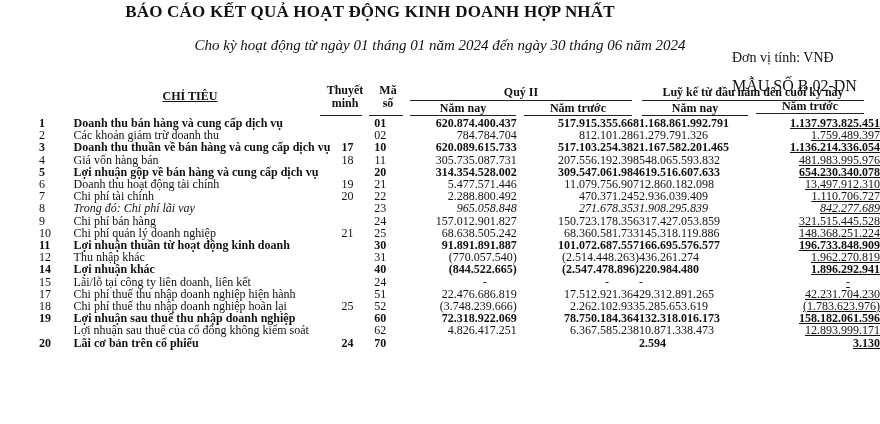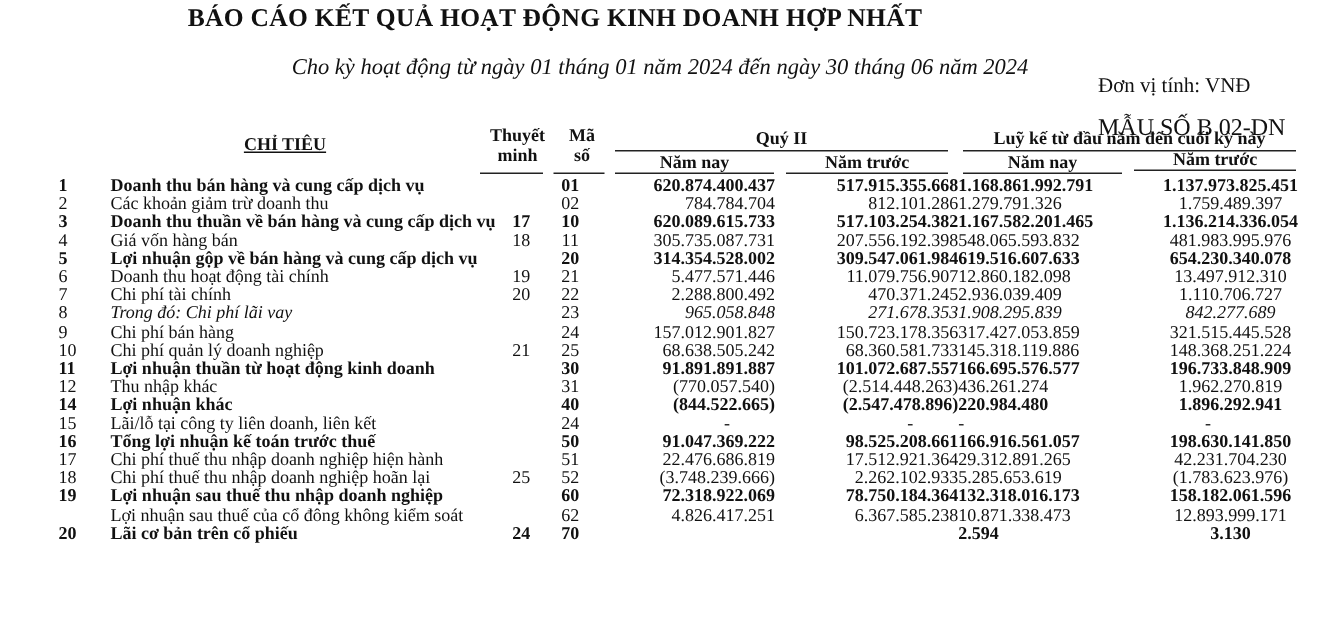--- a/index.html
+++ b/index.html
@@ -14,21 +14,21 @@
 
   table.rows { position: absolute; left: 0; top: 117px; border-collapse: collapse; }
   table.rows td { padding: 0; height: 12.2px; line-height: 12.2px; font-size: 12px; white-space: nowrap; }
   td.no { width: 40px; padding-left: 39px !important; text-align: left; }
   td.name { width: 255px; padding-left: 8px !important; }
   td.note { width: 55px; text-align: center; }
   td.code { width: 48px; text-align: center; }
   td.v1 { width: 128px; text-align: right; }
   td.v2 { width: 130px; text-align: right; }
   td.v3 { width: 121px; }
-  td.v4 { width: 116px; text-align: center; }
+  td.v4 { width: 116px; text-align: right; text-decoration: underline; }
   tr.b td { font-weight: bold; }
   tr.i td.name, tr.i td.v1, tr.i td.v2, tr.i td.v3, tr.i td.v4 { font-style: italic; }
   td.dash { padding-right: 30px !important; }
 </style>
 </head>
 <body>
 
 <div class="title">BÁO CÁO KẾT QUẢ HOẠT ĐỘNG KINH DOANH HỢP NHẤT</div>
 <div class="subtitle">Cho kỳ hoạt động từ ngày 01 tháng 01 năm 2024 đến ngày 30 tháng 06 năm 2024</div>
 <div class="form-code">MẪU SỐ B 02-DN</div>
@@ -193,30 +193,20 @@
       <tr>
         <td class="no">15</td>
         <td class="name">Lãi/lỗ tại công ty liên doanh, liên kết</td>
         <td class="note"></td>
         <td class="code">24</td>
         <td class="v1 dash">-</td>
         <td class="v2 dash">-</td>
         <td class="v3 dash">-</td>
         <td class="v4 dash">-</td>
       </tr>
-      <tr class="b">
-        <td class="no">16</td>
-        <td class="name">Tổng lợi nhuận kế toán trước thuế</td>
-        <td class="note"></td>
-        <td class="code">50</td>
-        <td class="v1">91.047.369.222</td>
-        <td class="v2">98.525.208.661</td>
-        <td class="v3">166.916.561.057</td>
-        <td class="v4">198.630.141.850</td>
-      </tr>
       <tr>
         <td class="no">17</td>
         <td class="name">Chi phí thuế thu nhập doanh nghiệp hiện hành</td>
         <td class="note"></td>
         <td class="code">51</td>
         <td class="v1">22.476.686.819</td>
         <td class="v2">17.512.921.364</td>
         <td class="v3">29.312.891.265</td>
         <td class="v4">42.231.704.230</td>
       </tr>

